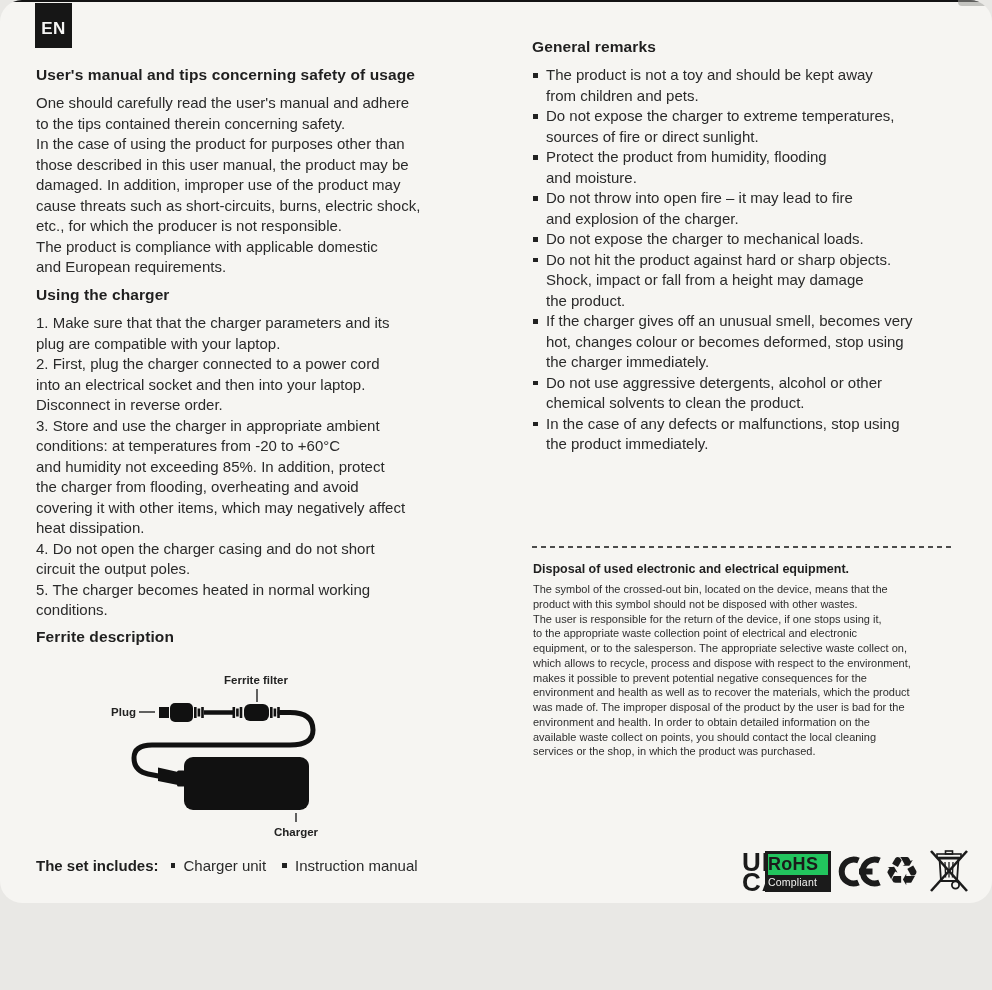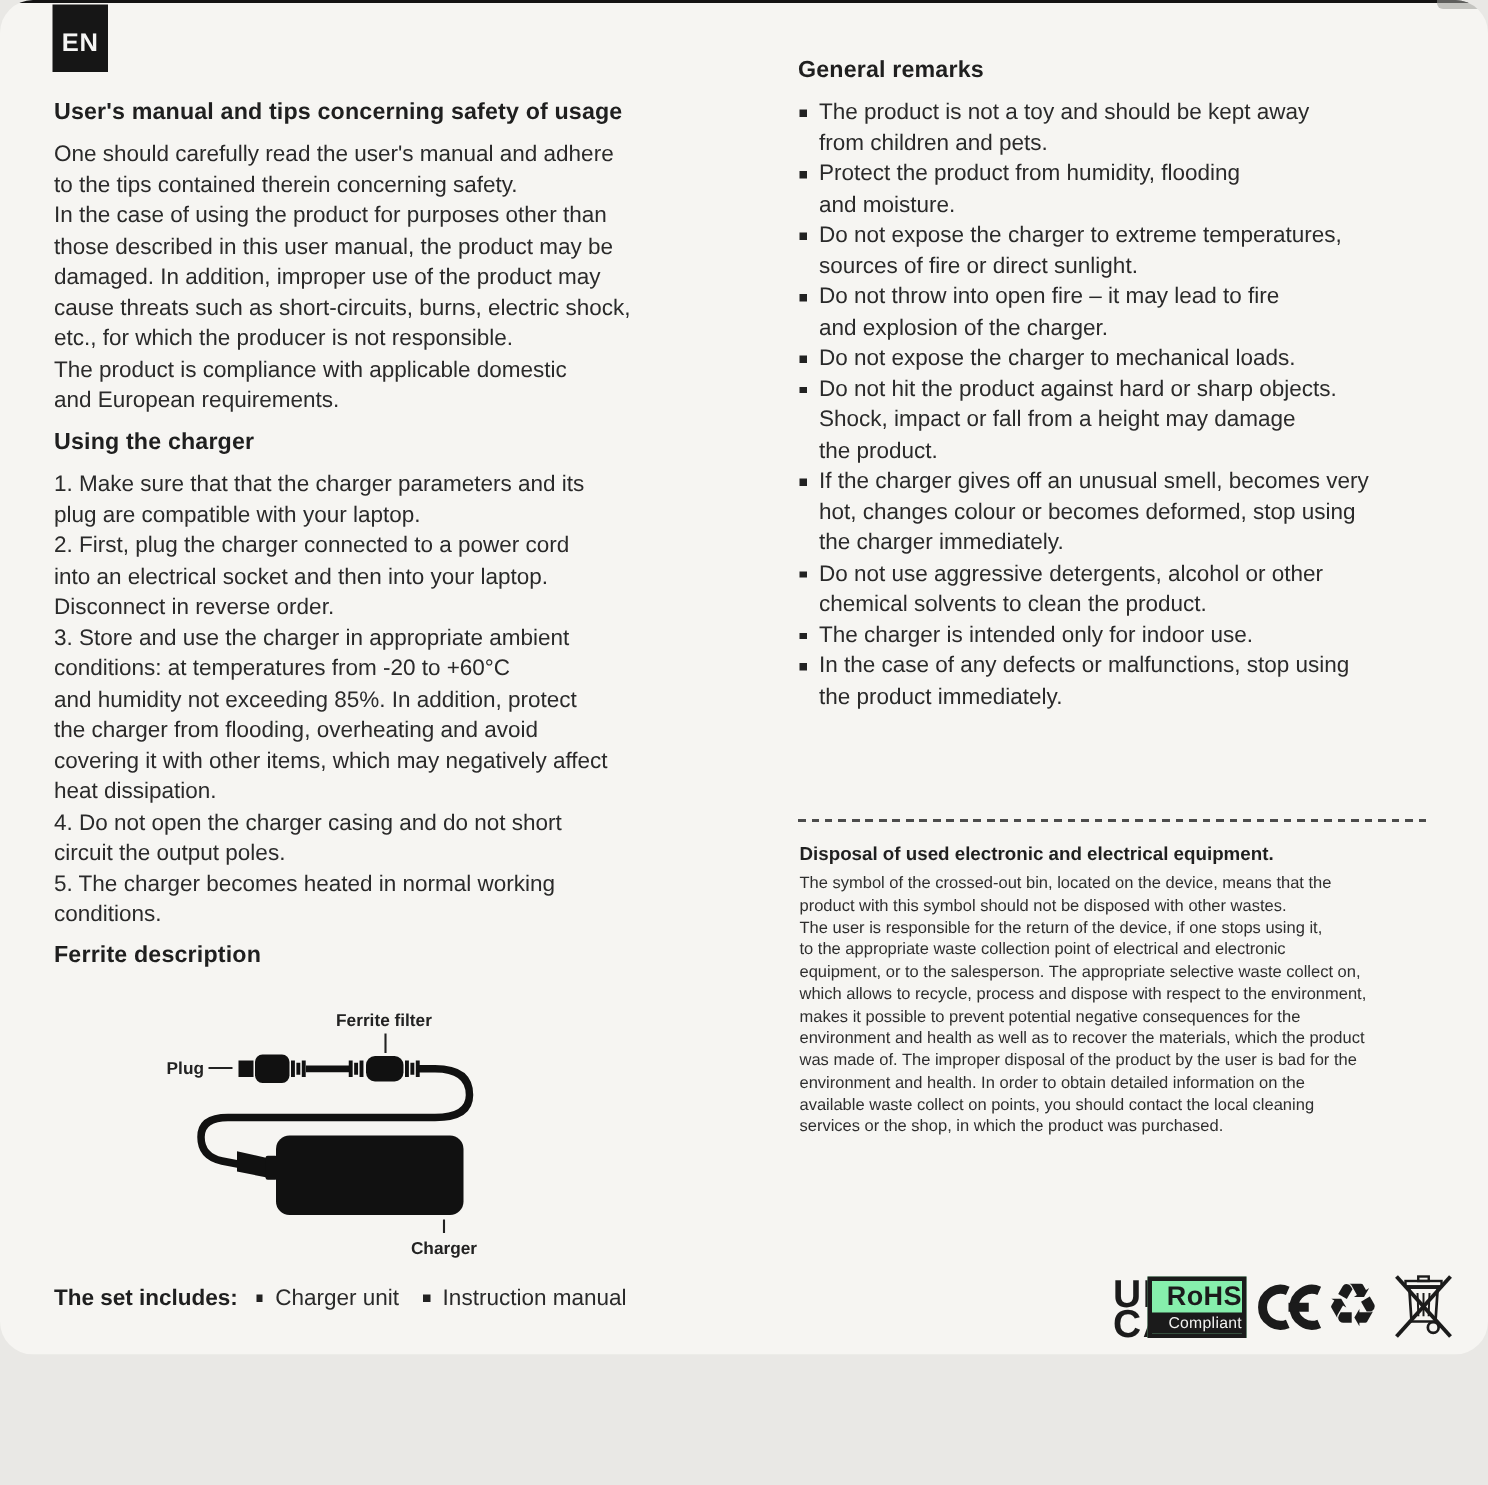--- a/index.html
+++ b/index.html
@@ -44,21 +44,21 @@
   .small-text{font-size:11px;line-height:14.75px;white-space:pre-line;color:#2e2e2e;}
   
   .set-row{left:36px;top:857px;display:flex;align-items:center;font-size:15px;color:#2a2a2a;}
   .set-row .lbl{font-weight:bold;color:#1f1f1f;margin-right:10px;}
   .set-row span.item{position:relative;padding-left:15px;margin-right:14px;}
   .set-row span.item::before{
     content:"";position:absolute;left:2px;top:6px;width:4.5px;height:4.5px;background:#222;
   }
   
   .ukca{left:742px;top:853px;font-weight:bold;font-size:26px;line-height:19.5px;letter-spacing:1px;color:#1b1b1b;}
-  .rohs{left:765px;top:851px;width:60px;border:3px solid #1b1b1b;background:#86efac;text-align:right;}
+  .rohs{left:765px;top:851px;width:60px;border:3px solid #1b1b1b;background:#22c55e;text-align:left;}
   .rohs .t{font-size:18px;font-weight:bold;color:#1b1b1b;line-height:21px;letter-spacing:.3px;}
   .rohs .b{background:#1b1b1b;color:#f3f3f1;font-size:10.5px;line-height:14px;letter-spacing:.2px;}
   .recycle{left:884px;top:849px;font-family:"DejaVu Sans",sans-serif;font-size:40px;line-height:44px;color:#1b1b1b;}
   
   .footer{left:4px;top:916px;width:992px;height:74px;background:#0c0c0c;}
   svg text{font-family:"Liberation Sans",sans-serif;}
 </style>
 </head>
 <body>
 
@@ -151,36 +151,35 @@
         <span class="item">Instruction manual</span>
       </span>
   </div>
 
   <div class="abs h1" style="left:532px;top:38px;">General remarks</div>
 
   <ul class="abs bullets" style="left:532px;top:65px;">
 
   <li>The product is not a toy and should be kept away
 from children and pets.</li>
+      <li>Do not expose the charger to extreme temperatures,
+sources of fire or direct sunlight.</li>
       <li>Protect the product from humidity, flooding
 and moisture.</li>
-      <li>Do not expose the charger to extreme temperatures,
-sources of fire or direct sunlight.</li>
       <li>Do not throw into open fire – it may lead to fire
 and explosion of the charger.</li>
       <li>Do not expose the charger to mechanical loads.</li>
       <li>Do not hit the product against hard or sharp objects.
 Shock, impact or fall from a height may damage
 the product.</li>
       <li>If the charger gives off an unusual smell, becomes very
 hot, changes colour or becomes deformed, stop using
 the charger immediately.</li>
       <li>Do not use aggressive detergents, alcohol or other
 chemical solvents to clean the product.</li>
-      <li>The charger is intended only for indoor use.</li>
       <li>In the case of any defects or malfunctions, stop using
 the product immediately.</li>
     </ul>
 
   <div class="abs dashed-sep"></div>
 
   <div class="abs h-small" style="left:533px;top:562px;width:430px;">Disposal of used electronic and electrical equipment.</div>
 
   <div class="abs small-text" style="left:533px;top:582px;width:432px;">The symbol of the crossed-out bin, located on the device, means that the
 product with this symbol should not be disposed with other wastes.

